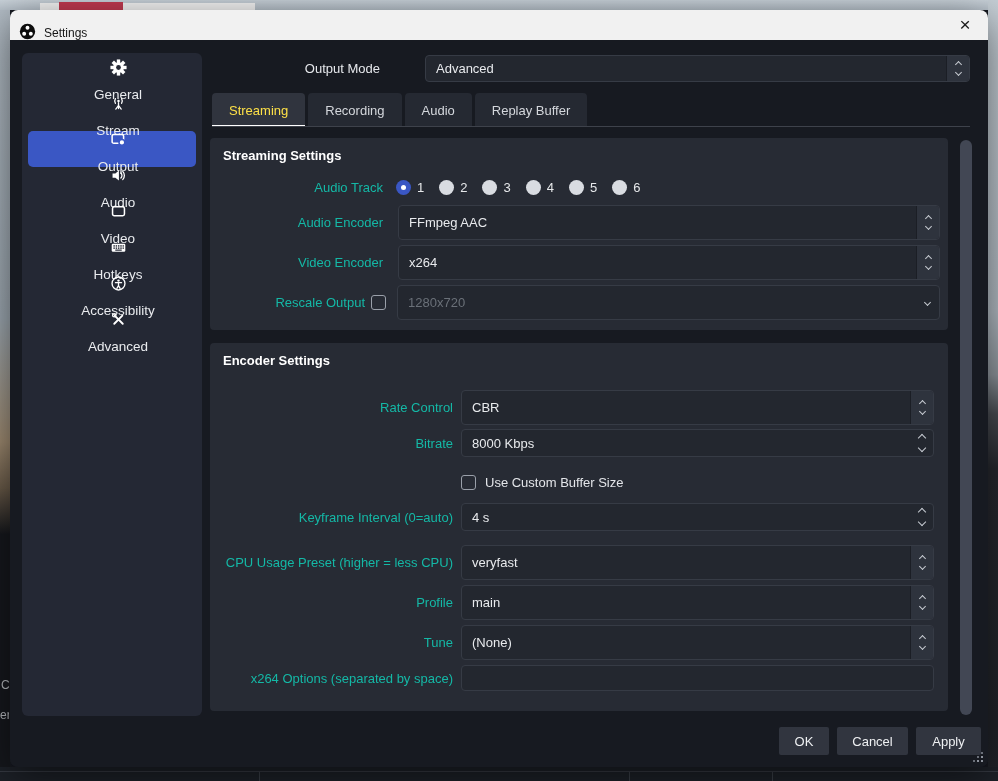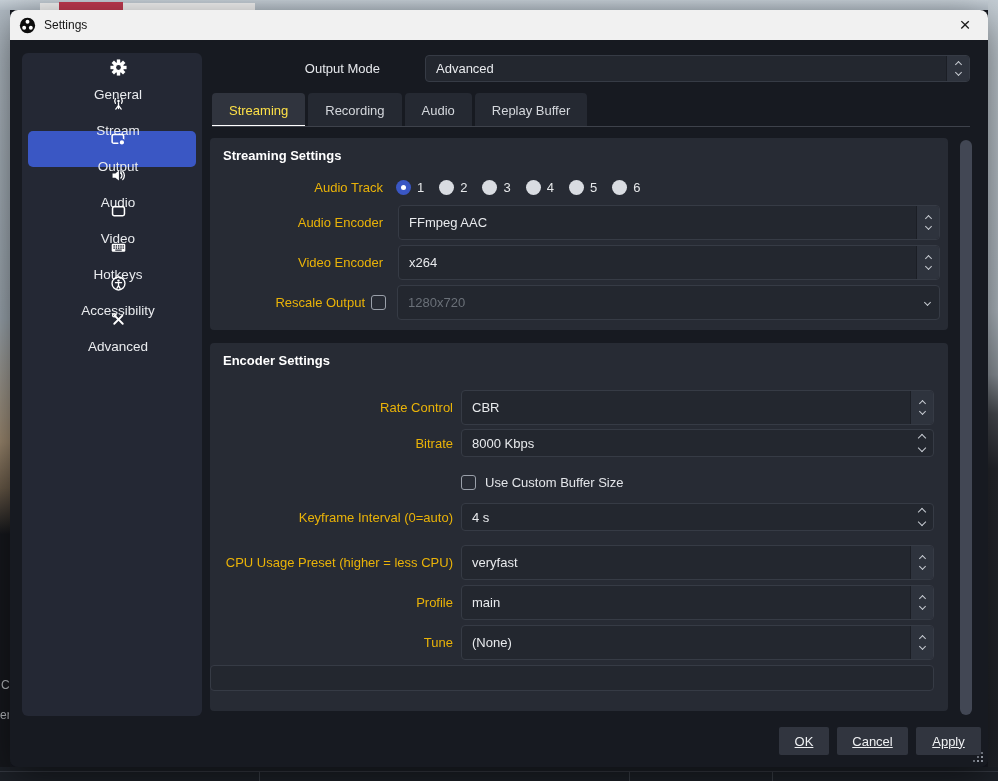--- a/index.html
+++ b/index.html
@@ -17,21 +17,21 @@
     background:linear-gradient(#b3bdc6 0%,#9faab3 40%,#a08c72 56%,#6b5c4a 62%,#16181d 68%,#16181d 100%); }
   .bg-frag { position:absolute; color:#b9bcc1; font-size:12px; width:9px; overflow:hidden; white-space:nowrap; }
   .bg-bottom { position:absolute; left:0; top:767px; width:998px; height:14px; background:#1d2128; }
   .bg-bottom .hline { position:absolute; left:0; top:4px; width:100%; height:1px; background:#363a43; }
   .bg-bottom .vline { position:absolute; top:5px; width:1px; height:9px; background:#3a3f47; }
 
   
   .dialog { position:absolute; left:10px; top:10px; width:978px; height:757px;
     border-radius:8px; overflow:hidden; box-shadow:0 10px 40px rgba(0,0,0,.55); background:#171a21; }
   .titlebar { position:absolute; left:0; top:0; right:0; height:30px; background:#f1f1f1;
-    display:flex; align-items:center; padding-left:9px; }
+    display:flex; align-items:flex-end; padding-left:9px; }
   .titlebar .title { font-size:12px; color:#151515; margin-left:8px; }
   .close { position:absolute; right:0; top:0; width:46px; height:30px; display:flex;
     align-items:center; justify-content:center; color:#1a1a1a; font-size:19px; cursor:default; }
   .content { position:absolute; left:0; top:30px; right:0; bottom:0; background:#171a21; }
 
   
   .sidebar { position:absolute; left:12px; top:13px; width:180px; height:663px;
     background:#242834; border-radius:6px; padding-top:6px; }
   .side-item { display:flex; align-items:center; height:36px; margin:0 6px; padding-left:12px;
     gap:11px; border-radius:5px; color:#e9ebee; font-size:13.5px;flex-direction:column; }
@@ -51,21 +51,21 @@
   .tab-sep { position:absolute; left:202px; top:86px; width:758px; height:1px; background:#3e424b; }
 
   
   .panel { position:absolute; left:200px; width:738px; background:#272b34; border-radius:4px; }
   .panel.p1 { top:98px; height:192px; }
   .panel.p2 { top:303px; height:368px; }
   .phead { position:absolute; left:13px; top:10px; color:#ffffff; font-size:13px; font-weight:bold; }
   .prow { position:absolute; left:0; display:flex; align-items:center; }
   .p1 .prow { width:738px; padding-right:8px; }
   .p2 .prow { width:738px; padding-right:14px; }
-  .prow .lbl { text-align:right; color:#eab308; font-size:13px; flex:none; }
+  .prow .lbl { text-align:right; color:#14b8a6; font-size:13px; flex:none; }
   .p1 .prow .lbl { width:173px; margin-right:15px; }
   .p2 .prow .lbl { width:243px; margin-right:8px; }
 
   
   .combo { display:flex; align-items:stretch; background:#23272f; border:1px solid #363b45;
     border-radius:4px; height:35px; }
   .combo .val { flex:1; display:flex; align-items:center; padding-left:10px; font-size:13px; color:#e8eaed;
     overflow:hidden; white-space:nowrap; }
   .combo .arr { width:23px; display:flex; flex-direction:column; align-items:center; justify-content:center;
     gap:3px; background:#2e333d; border-left:1px solid #1b1e25; border-radius:0 3px 3px 0; }
@@ -91,21 +91,21 @@
 
   .txtinput { flex:1; height:26px; background:#23272f; border:1px solid #363b45; border-radius:4px;
     color:#e8eaed; font-size:13px; padding:0 10px; outline:none; font-family:"Liberation Sans",sans-serif; }
 
   
   .scrollbar { position:absolute; left:950px; top:100px; width:12px; height:575px;
     background:#424754; border-radius:6px; }
 
   
   .fbtn { position:absolute; top:687px; height:28px; background:#31353f; border-radius:2px;
-    color:#eef0f2; font-size:13px; display:flex; align-items:center; justify-content:center;text-decoration:underline; }
+    color:#eef0f2; font-size:13px; display:flex; align-items:center; justify-content:center; }
   .fbtn.ok { left:769px; width:50px; }
   .fbtn.cancel { left:827px; width:71px; }
   .fbtn.apply { left:906px; width:65px; }
 
   .grip { position:absolute; right:5px; bottom:5px; width:2px; height:2px; background:#8d929c;
     box-shadow:-4px 0 0 #8d929c, 0 -4px 0 #8d929c, -4px -4px 0 #6a6f78, 0 -8px 0 #6a6f78, -8px 0 0 #6a6f78; }
 </style>
 </head>
 <body>
 
@@ -391,20 +391,21 @@
         <div class="combo grow">
           <span class="val">(None)</span>
           <span class="arr">
               <i class="chev u"></i>
               <i class="chev d"></i>
             </span>
         </div>
       </div>
 
       <div class="prow" style="top:322px;">
+        <span class="lbl">x264 Options (separated by space)</span>
         <input class="txtinput" type="text" value="" style="">
       </div>
     </div>
 
     <div class="scrollbar"></div>
 
     <div class="fbtn ok">OK</div>
     <div class="fbtn cancel">Cancel</div>
     <div class="fbtn apply">Apply</div>
 

